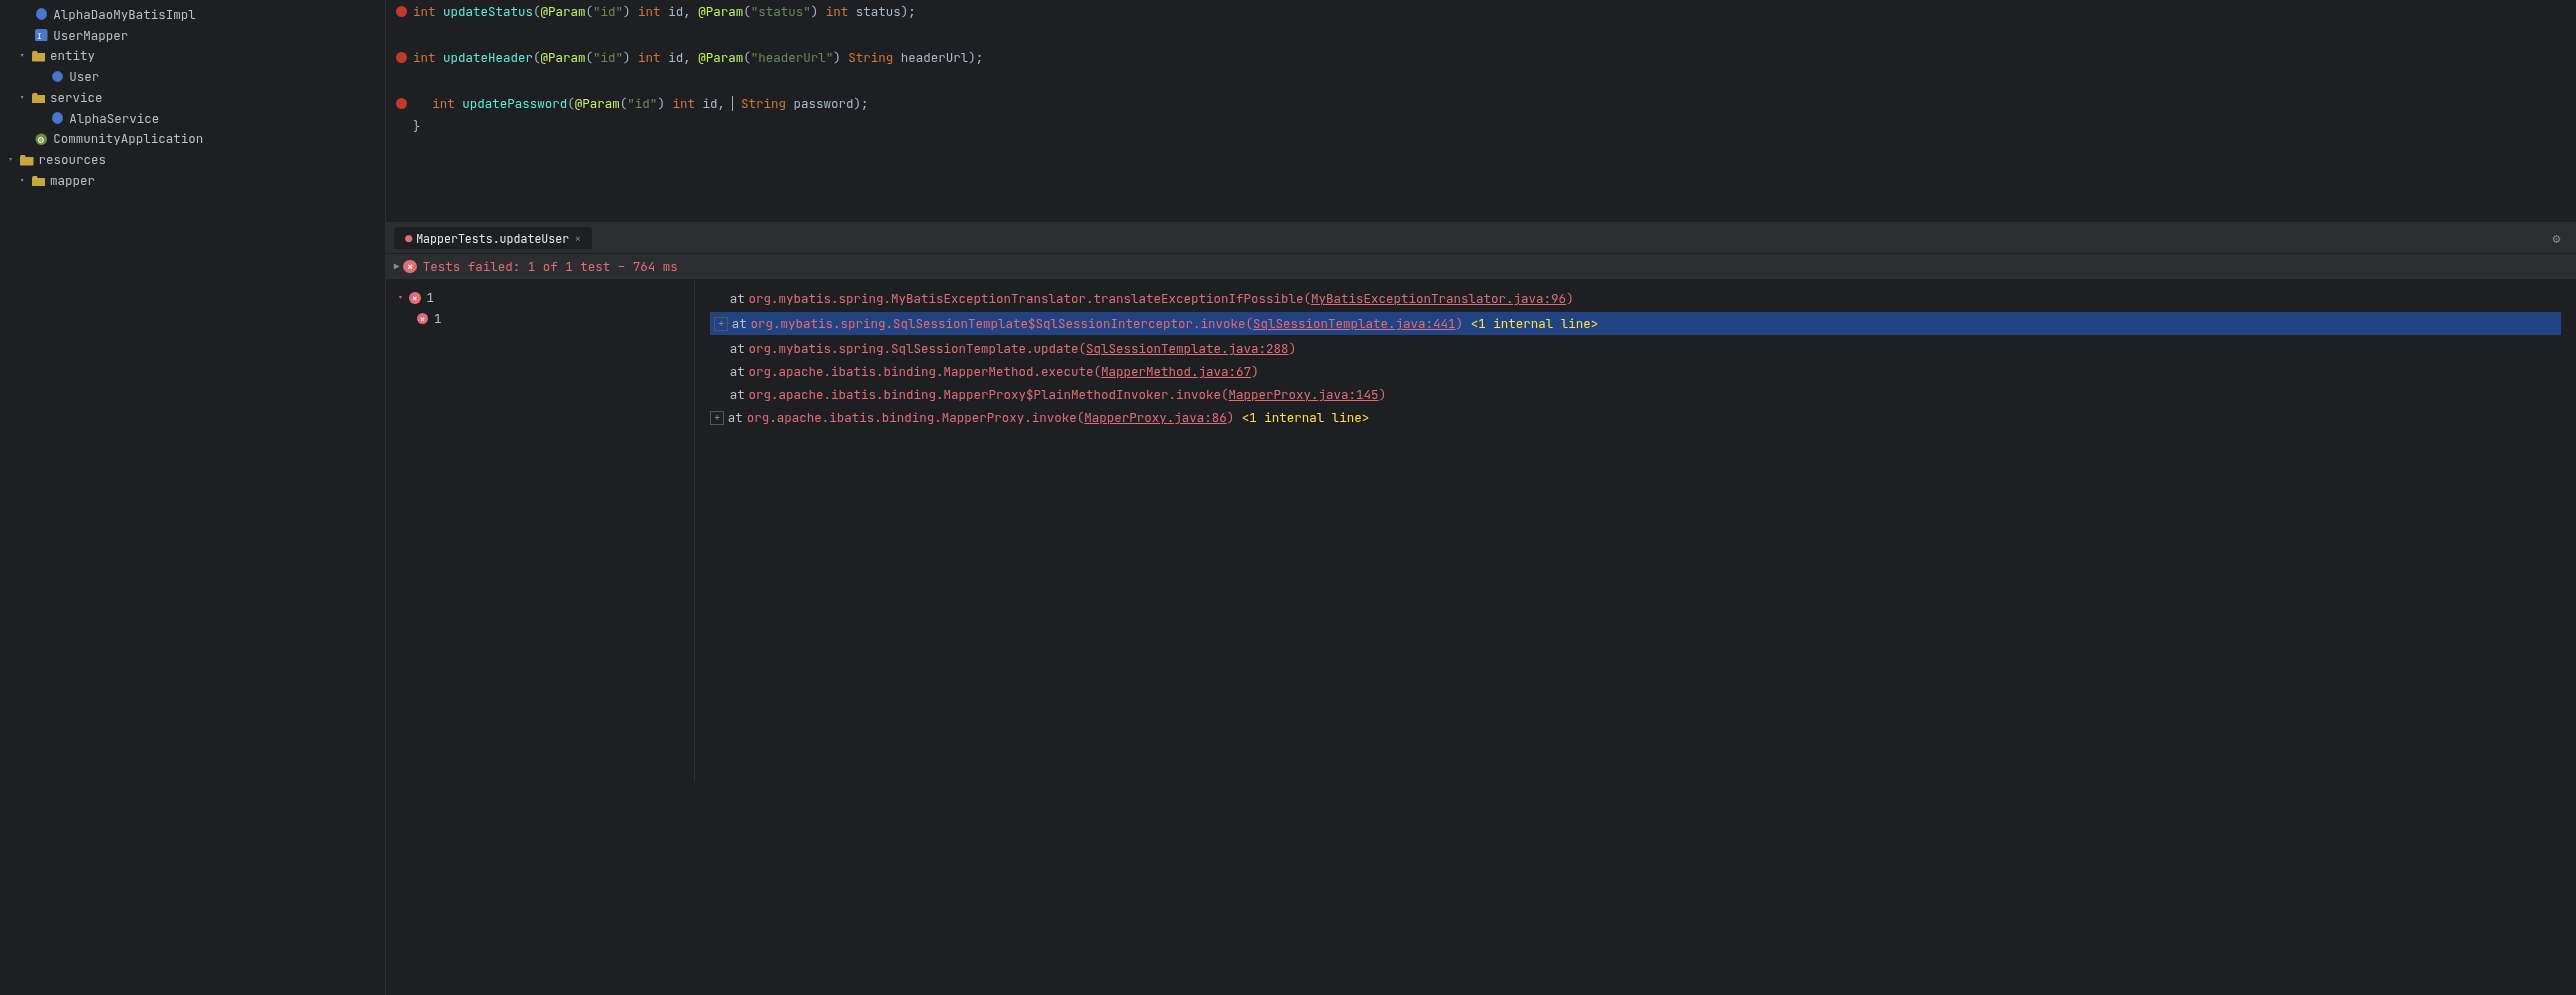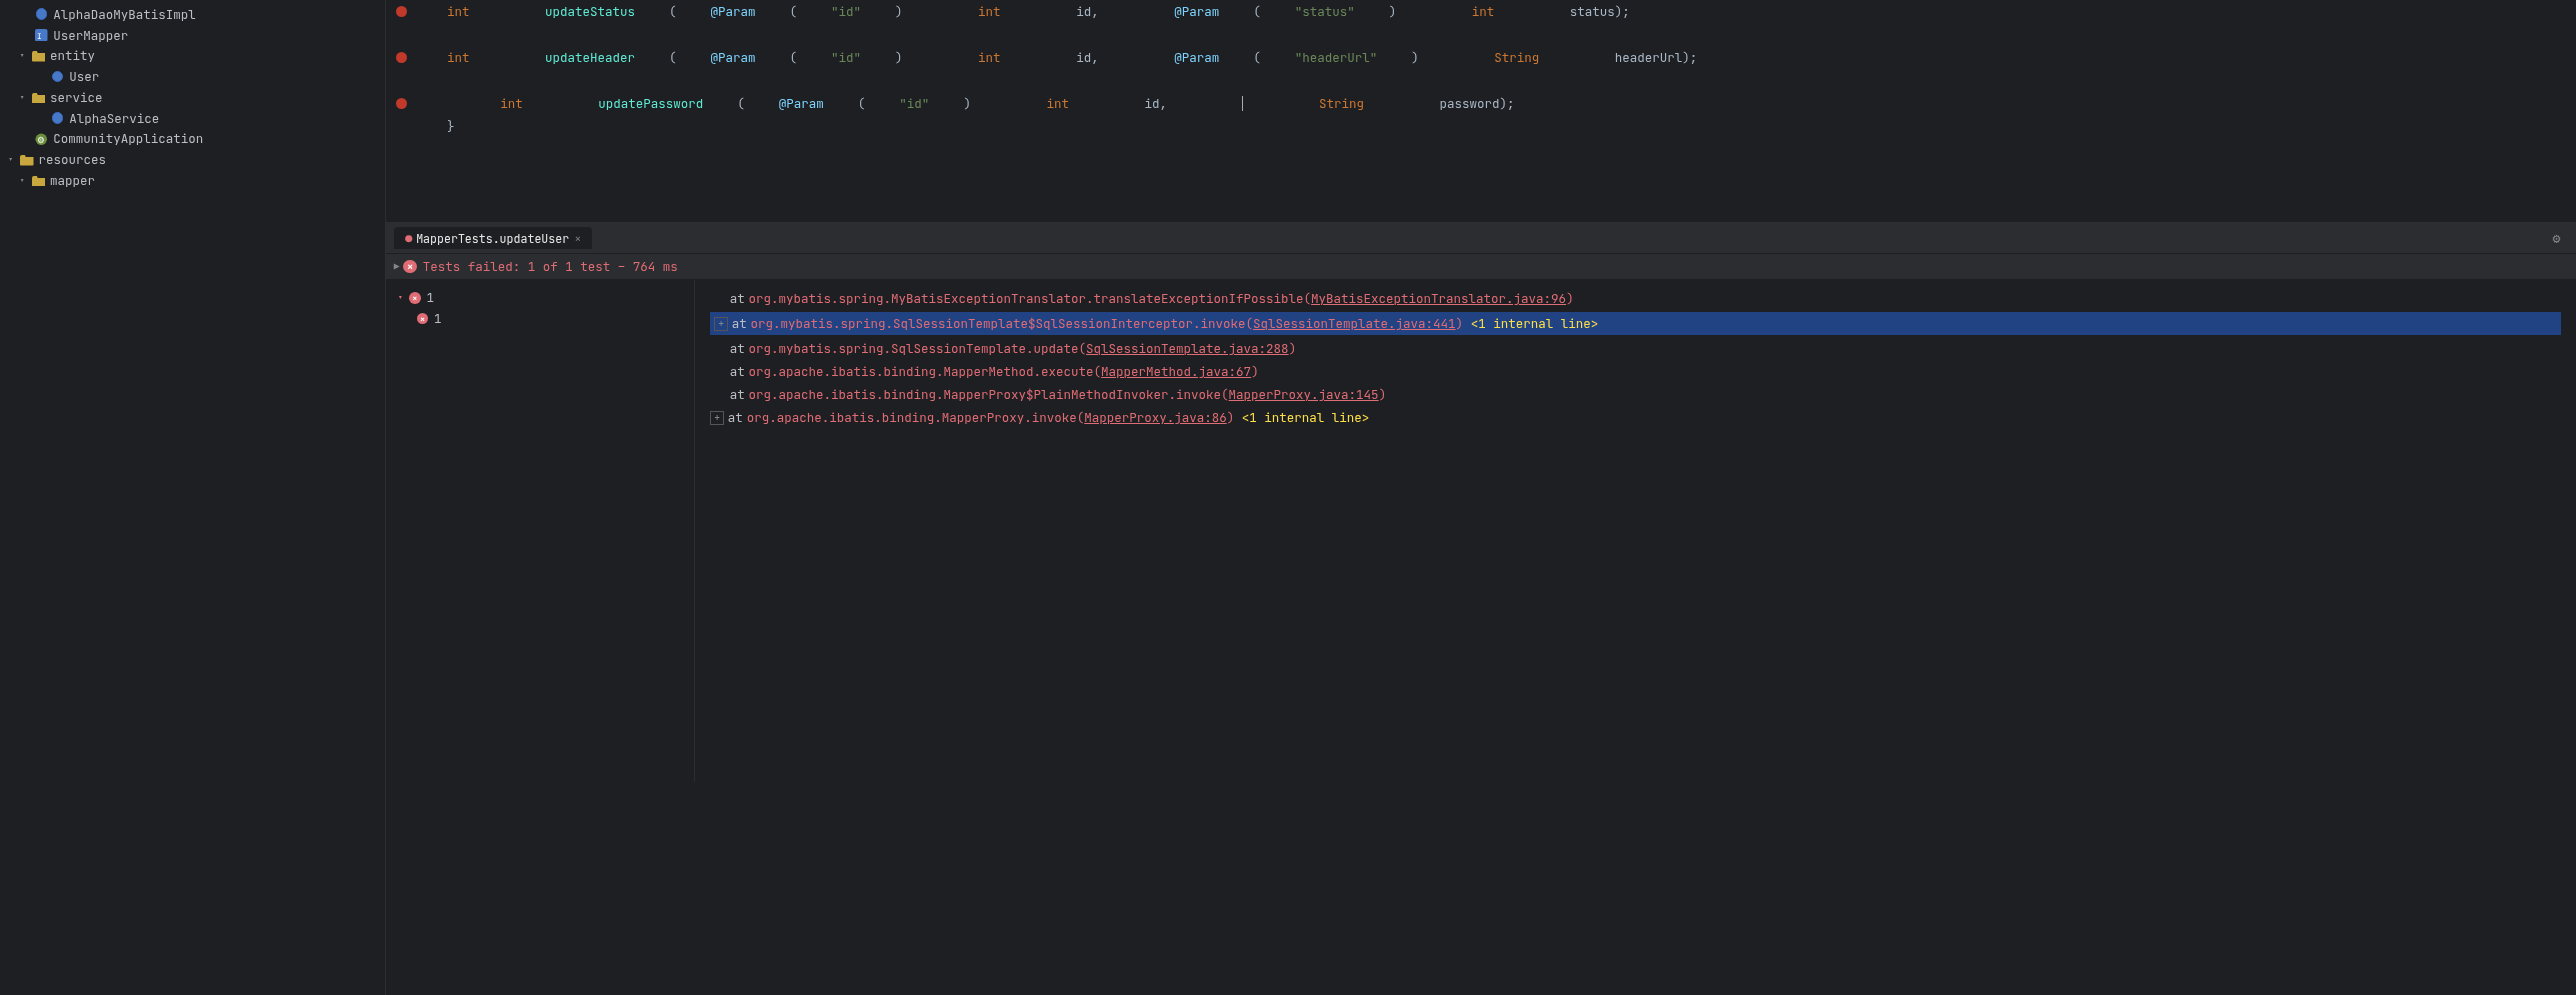--- a/index.html
+++ b/index.html
@@ -104,21 +104,20 @@
       flex: 1;
       padding-left: 7.7px;
       overflow: auto;
     }
 
     .code-line {
       display: flex;
       align-items: center;
       line-height: 23px;
       position: relative;
-      gap: 34px;
     }
 
     .breakpoint-icon {
       width: 15.4px;
       height: 15.4px;
       display: inline-flex;
       align-items: center;
       justify-content: center;
       margin-right: 3.9px;
       flex-shrink: 0;
@@ -126,21 +125,21 @@
 
     .bp-red {
       width: 11.6px; height: 11.6px;
       background: #c0392b;
       border-radius: 50%;
     }
 
     
     .kw { color: #cc7832; } 
     .fn { color: #5eead4; } 
-    .param-ann { color: #7dd3fc; text-align: right; } 
+    .param-ann { color: #bef264; text-align: right; } 
     .str { color: #6a8759; } 
     .punc { color: #a9b7c6; } 
     .plain { color: #a9b7c6; }
     .bracket { color: #a9b7c6; }
     .cursor { border-left: 1.9px solid #ababab; display: inline-block; height: 14.5px; vertical-align: middle; }
 
     
     .bottom-panel {
       height: 560px;
       background: #1e1f22;

